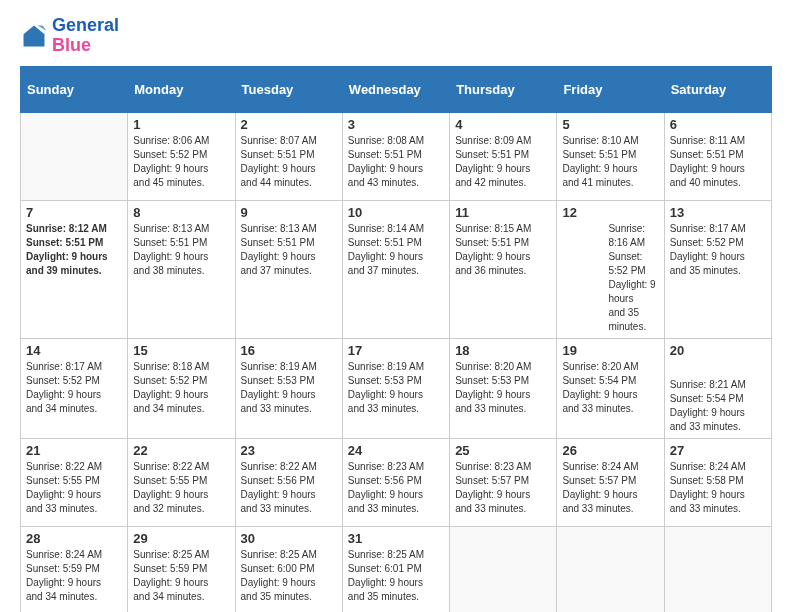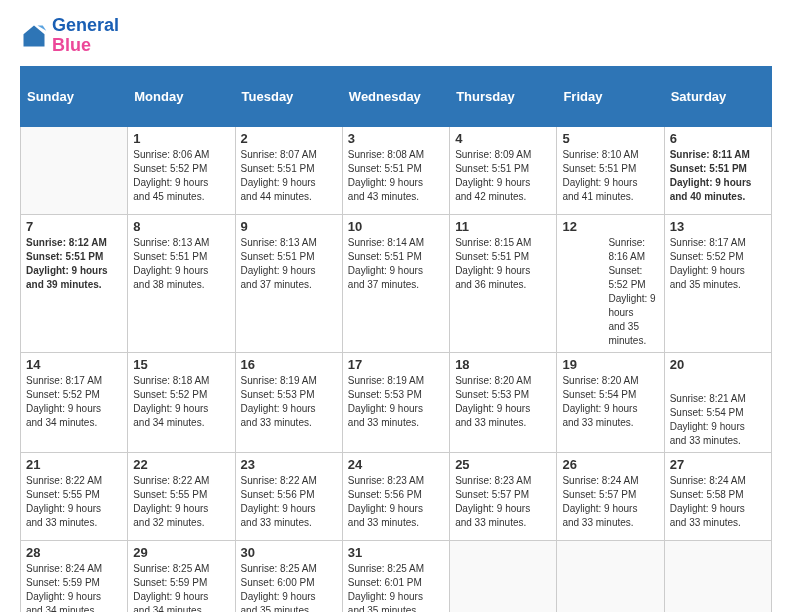--- a/index.html
+++ b/index.html
@@ -60,21 +60,21 @@
       border-collapse: collapse;
       width: 100%;
       table-layout: fixed;
     }
     .calendar th {
       background-color: #2e75b6;
       color: white;
       font-size: 13px;
       font-weight: bold;
       text-align: left;
-      padding: 22px 6px;
+      padding: 15px 6px;
       border: 1px solid #2e75b6;
     }
     .calendar td {
       border: 1px solid #ccc;
       vertical-align: top;
       padding: 4px 5px;
       font-size: 10px;
       color: #333;
       height: 88px;
     }
@@ -159,21 +159,21 @@
           </td>
           <td>
             <span class="day-number">5</span>
             <div class="day-info" style="white-space: pre-line;">Sunrise: 8:10 AM
 Sunset: 5:51 PM
 Daylight: 9 hours
 and 41 minutes.</div>
           </td>
           <td>
             <span class="day-number">6</span>
-            <div class="day-info" style="white-space: pre-line; font-weight: bold;">Sunrise: 8:11 AM
+            <div class="day-info" style="white-space: pre-line;">Sunrise: 8:11 AM
 Sunset: 5:51 PM
 Daylight: 9 hours
 and 40 minutes.</div>
           </td>
         </tr>
         <tr>
           <td>
             <span class="day-number">7</span>
             <div class="day-info" style="white-space: pre-line; font-weight: bold;">Sunrise: 8:12 AM
 Sunset: 5:51 PM

